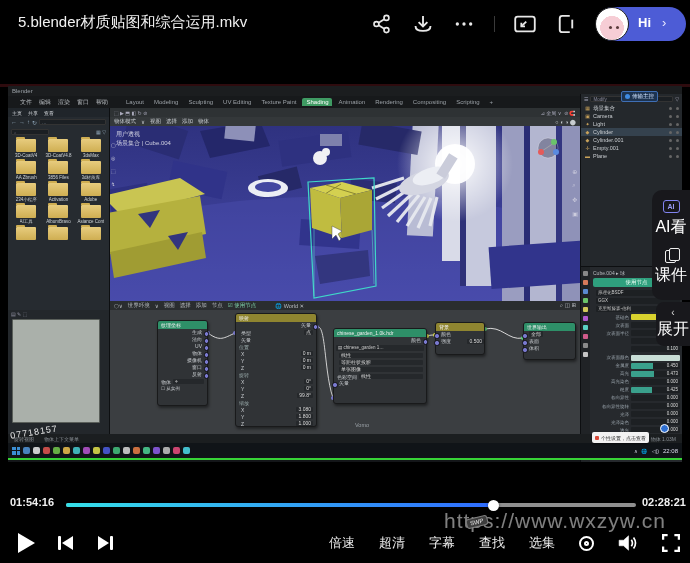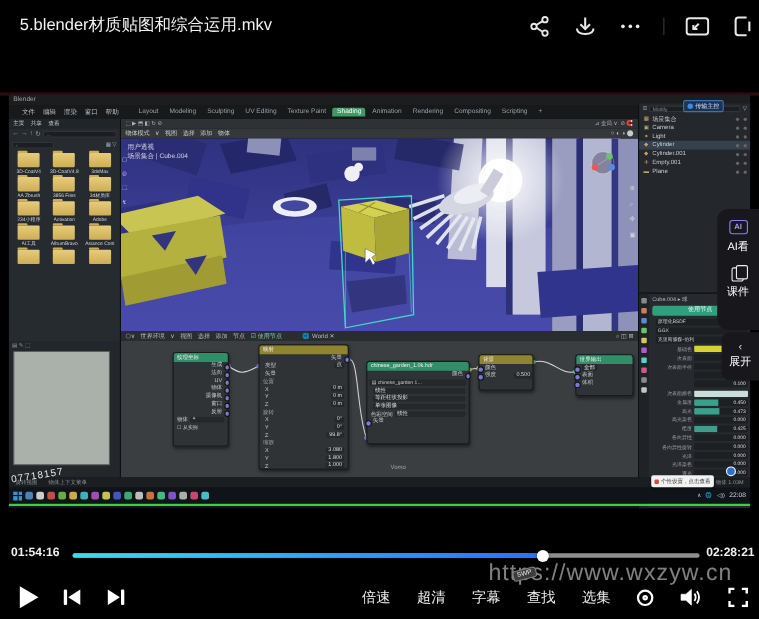--- a/index.html
+++ b/index.html
@@ -106,21 +106,21 @@
   .tooltipb .tred{width:4px;height:4px;background:#d84a3a;border-radius:1px;}
   .bluebadge{position:absolute;left:652px;top:338px;width:9px;height:9px;border-radius:50%;background:#2f6fd0;border:1px solid #fff;}
   .greenline{position:absolute;left:0;top:372px;width:674px;height:2px;background:#37d437;}
   .idwm{position:absolute;left:2px;top:341px;font-size:9px;color:rgba(255,255,255,.9);transform:rotate(-9deg);letter-spacing:1px;}
   
   .sidepanel{position:absolute;left:652px;top:190px;width:38px;height:110px;background:#18181c;border-radius:10px 0 0 10px;display:flex;flex-direction:column;align-items:center;padding-top:10px;gap:4px;z-index:30;}
   .aiicon{width:17px;height:13px;border:1.5px solid #8183f0;border-radius:3px;color:#9a9cf5;font-size:7px;font-weight:bold;text-align:center;line-height:12px;}
   .bookicon{position:relative;width:13px;height:13px;margin-top:6px;}
   .bookicon:before{content:'';position:absolute;left:0;top:2px;width:9px;height:11px;border:1.5px solid #eee;border-radius:2px;}
   .bookicon:after{content:'';position:absolute;left:4px;top:0;width:9px;height:11px;border:1.5px solid #eee;border-radius:2px;background:#18181c;}
-  .sptxt{font-size:10px;color:#fff;}
+  .sptxt{font-size:16px;color:#fff;}
   .expandtab{position:absolute;left:656px;top:302px;width:34px;height:44px;background:#18181c;border-radius:8px 0 0 8px;display:flex;flex-direction:column;align-items:center;justify-content:center;gap:2px;z-index:30;}
   .expchev{font-size:10px;color:#ddd;line-height:8px;}
   
   .wm-site{position:absolute;left:502px;top:484px;font-size:20px;font-weight:bold;letter-spacing:3px;color:rgba(255,255,255,.40);z-index:1;}
   .wm-url{position:absolute;left:444px;top:509px;font-size:21px;letter-spacing:1px;color:rgba(255,255,255,.5);z-index:1;}
   .wm-badge{position:absolute;left:466px;top:517px;background:#3d3d3d;border:1px solid #808080;border-radius:3px;color:#e8e8e8;font-size:6px;padding:1px 3px;transform:rotate(-14deg);z-index:2;}
   .timetxt{position:absolute;top:496px;font-size:11px;font-weight:bold;color:#f0f0f0;z-index:2;}
   .pbar{position:absolute;left:66px;top:503px;width:570px;height:4px;background:#8f8f8f;border-radius:2px;z-index:2;}
   .pfillbar{position:absolute;left:0;top:0;height:4px;border-radius:2px;background:linear-gradient(90deg,#35e0e8,#2f6bff);}
   .pknob{position:absolute;right:-5px;top:-3.5px;width:11px;height:11px;border-radius:50%;background:#fff;box-shadow:0 0 3px rgba(0,0,0,.5);}
@@ -172,20 +172,28 @@
           <rect x="1" y="2" width="16" height="12" rx="2"></rect>
           <polyline points="10,6 6,10"></polyline>
             <polyline points="6,7 6,10 9,10"></polyline>
         </svg>
       </div>
       <div class="ticon">
         <svg width="20" height="20" viewBox="0 0 16 16" fill="none" stroke="#e8e8e8" stroke-width="1.5">
           <path d="M11,1.5 H5 Q3,1.5 3,3.5 V12.5 Q3,14.5 5,14.5 H11"></path>
           <line x1="13" y1="4.5" x2="13" y2="11.5"></line>
         </svg>
+      </div>
+      <div class="avatarpill">
+        <div class="avatar">
+            <i style="left:13px;"></i>
+            <i style="left:20px;"></i>
+          </div>
+        <div class="hi">Hi</div>
+        <div class="hichev">›</div>
       </div>
     </div>
   </div>
 
   <div class="redstrip"></div>
 
   <div class="frame">
 
     <div class="btitle">Blender</div>
 

